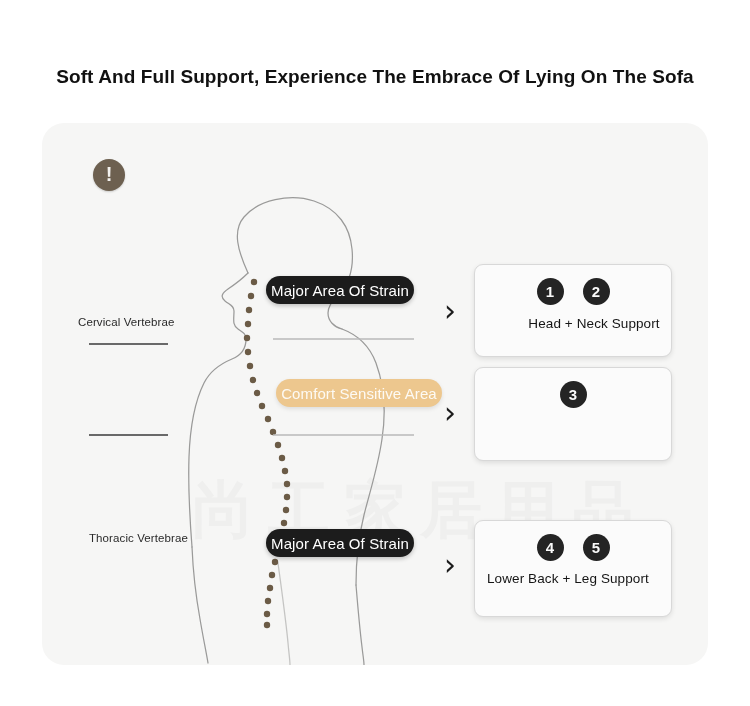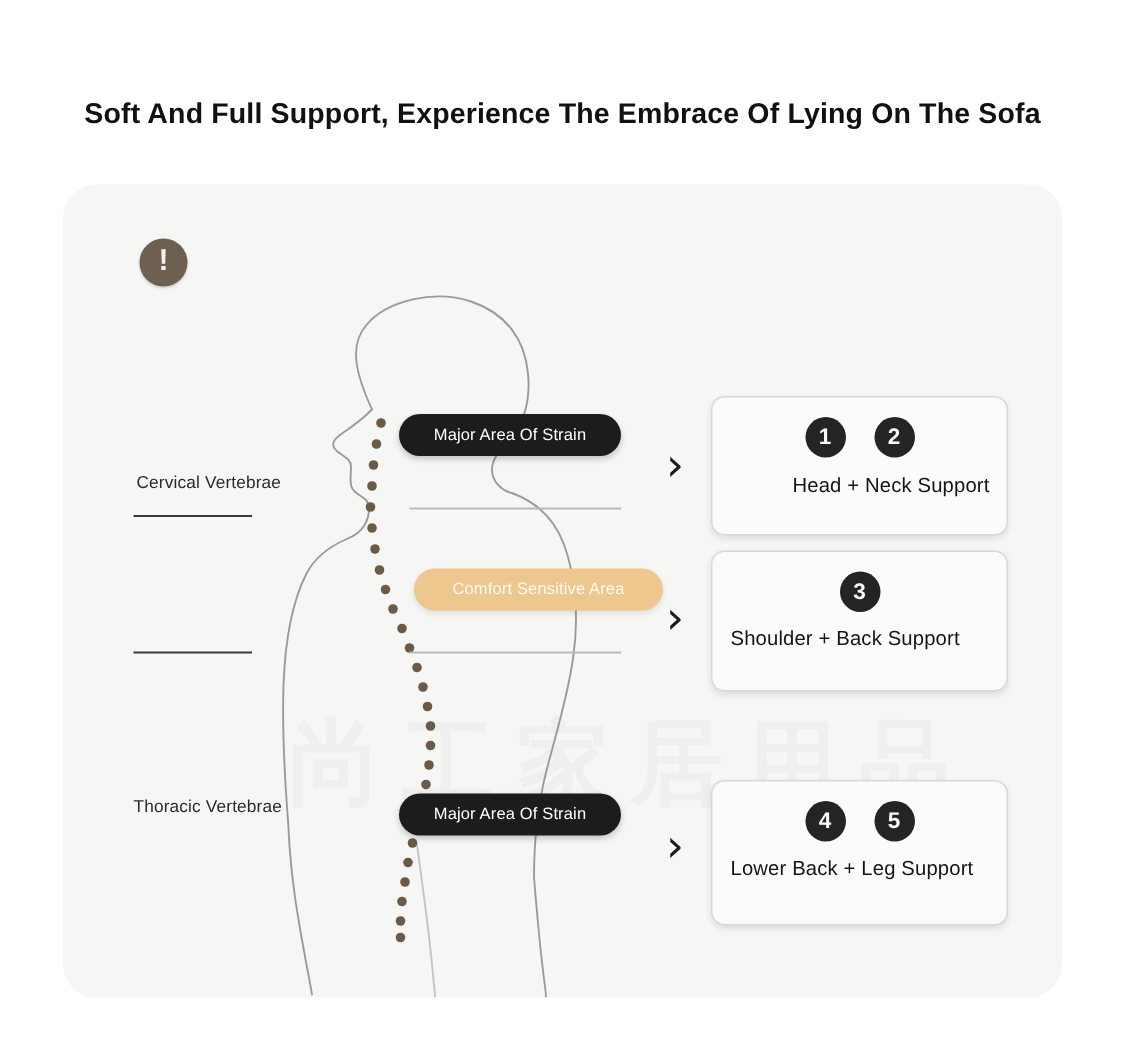--- a/index.html
+++ b/index.html
@@ -68,29 +68,29 @@
   .tips-text{font-size:12.5px;font-weight:700;color:#1b1b1b;letter-spacing:.15px;}
 
   
   .art{position:absolute;left:0;top:0;width:666px;height:542px;z-index:1;}
 
   
   .vlabel{
     position:absolute;z-index:3;
     font-size:11.5px;color:#2a2a2a;letter-spacing:.1px;white-space:nowrap;
   }
-  .v-cerv{left:49px;top:193px;}
+  .v-cerv{left:36px;top:193px;}
   .v-thor{left:47px;top:409px;}
 
   
   .pill{
     position:absolute;z-index:5;
     display:flex;align-items:center;justify-content:center;
     border-radius:999px;
-    font-size:11px;letter-spacing:.1px;white-space:nowrap;
+    font-size:15px;letter-spacing:.1px;white-space:nowrap;
   }
   .pill-dark{
     background:#1c1c1c;color:#ffffff;
     box-shadow:0 2px 4px rgba(0,0,0,.22);
   }
   .pill-tan{
     background:#edc78e;color:#fdfaf4;
     box-shadow:0 2px 4px rgba(0,0,0,.10);
   }
   .pill-strain-top{left:224px;top:153px;width:148px;height:28px;}
@@ -239,21 +239,20 @@
         <span class="num">1</span>
         <span class="num">2</span>
       </div>
       <div class="sbox-label lbl-center">Head + Neck Support</div>
     </div>
 
     <div class="sbox sbox-2">
       <div class="nums">
         <span class="num">3</span>
       </div>
-      <div class="sbox-label lbl-left">Shoulder + Back Support</div>
     </div>
 
     <div class="sbox sbox-3">
       <div class="nums">
         <span class="num">4</span>
         <span class="num">5</span>
       </div>
       <div class="sbox-label lbl-left">Lower Back + Leg Support</div>
     </div>
 

